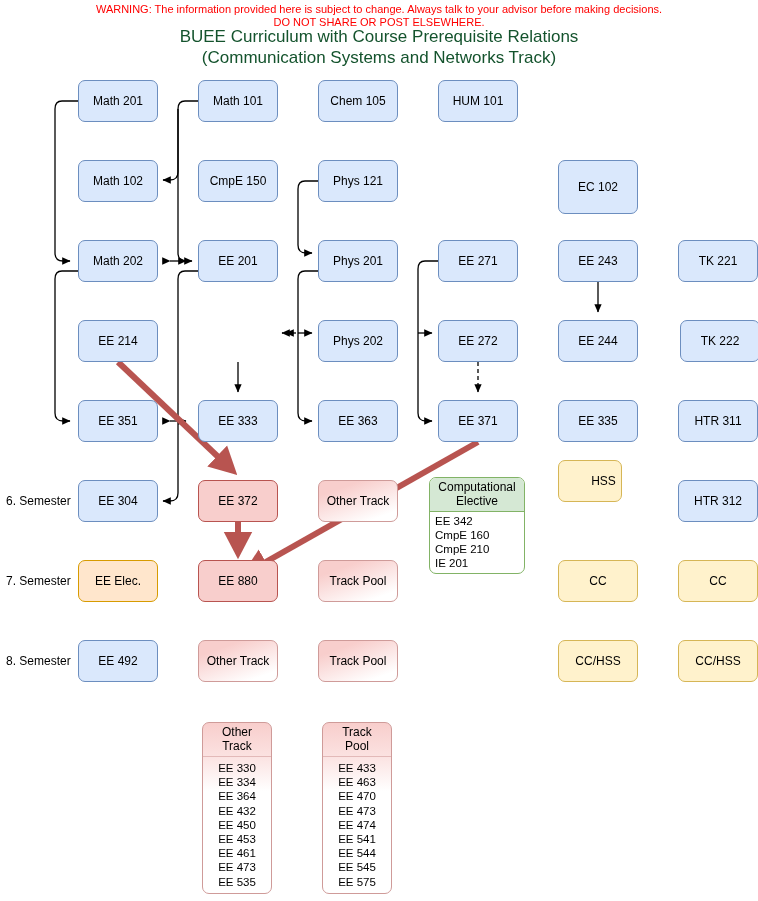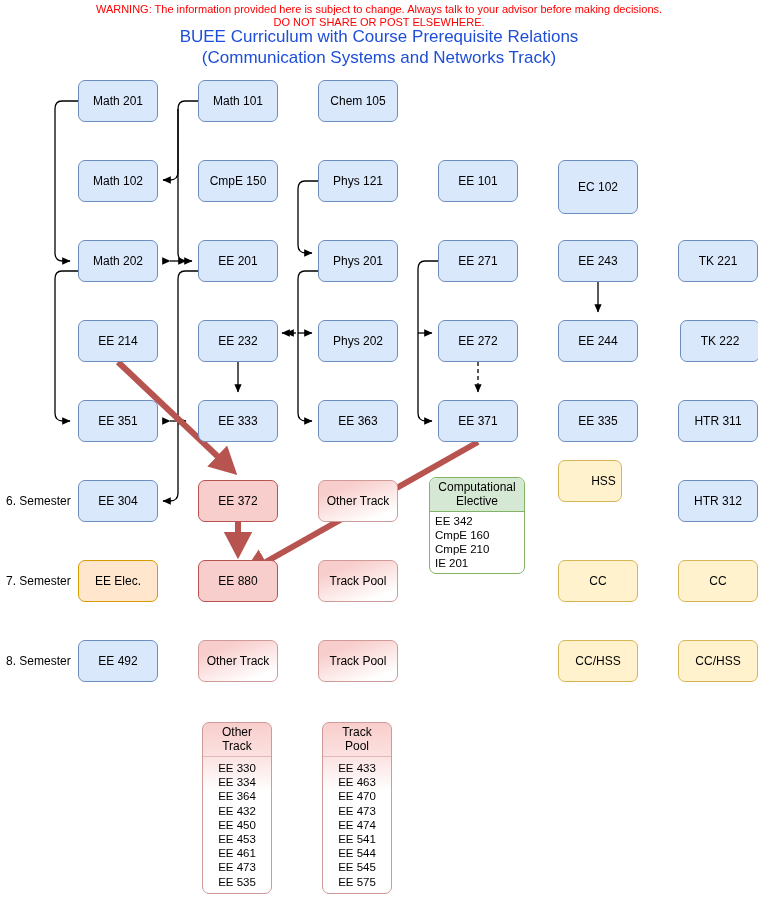--- a/index.html
+++ b/index.html
@@ -30,21 +30,21 @@
     line-height: 13px;
     white-space: nowrap;
   }
   .warn.l1 { top: 3px; }
   .warn.l2 { top: 16px; }
   .title {
     position: absolute;
     left: 0;
     width: 758px;
     text-align: center;
-    color: #1d4ed8;
+    color: #14532d;
     font-size: 17px;
     line-height: 21px;
   }
   .title.t1 { top: 26px; }
   .title.t2 { top: 47px; }
 
   
   .semlabel {
     position: absolute;
     font-size: 12px;
@@ -219,32 +219,32 @@
   <div id="boxes" style="position:absolute; left:0; top:0; width:758px; height:901px; z-index:2;">
       <div class="box blue" style="left: 78px; top: 80px; width: 80px; height: 42px;">
         <span>Math 201</span>
       </div>
       <div class="box blue" style="left: 198px; top: 80px; width: 80px; height: 42px;">
         <span>Math 101</span>
       </div>
       <div class="box blue" style="left: 318px; top: 80px; width: 80px; height: 42px;">
         <span>Chem 105</span>
       </div>
+      <div class="box blue" style="left: 438px; top: 80px; width: 80px; height: 42px;">
+        <span>HUM 101</span>
+      </div>
       <div class="box blue" style="left: 78px; top: 160px; width: 80px; height: 42px;">
         <span>Math 102</span>
       </div>
       <div class="box blue" style="left: 198px; top: 160px; width: 80px; height: 42px;">
         <span>CmpE 150</span>
       </div>
       <div class="box blue" style="left: 318px; top: 160px; width: 80px; height: 42px;">
         <span>Phys 121</span>
       </div>
-      <div class="box blue" style="left: 438px; top: 160px; width: 80px; height: 42px;">
-        <span>EE 101</span>
-      </div>
       <div class="box blue" style="left: 558px; top: 160px; width: 80px; height: 54px;">
         <span>EC 102</span>
       </div>
       <div class="box blue" style="left: 78px; top: 240px; width: 80px; height: 42px;">
         <span>Math 202</span>
       </div>
       <div class="box blue" style="left: 198px; top: 240px; width: 80px; height: 42px;">
         <span>EE 201</span>
       </div>
       <div class="box blue" style="left: 318px; top: 240px; width: 80px; height: 42px;">
@@ -254,23 +254,20 @@
         <span>EE 271</span>
       </div>
       <div class="box blue" style="left: 558px; top: 240px; width: 80px; height: 42px;">
         <span>EE 243</span>
       </div>
       <div class="box blue" style="left: 678px; top: 240px; width: 80px; height: 42px;">
         <span>TK 221</span>
       </div>
       <div class="box blue" style="left: 78px; top: 320px; width: 80px; height: 42px;">
         <span>EE 214</span>
-      </div>
-      <div class="box blue" style="left: 198px; top: 320px; width: 80px; height: 42px;">
-        <span>EE 232</span>
       </div>
       <div class="box blue" style="left: 318px; top: 320px; width: 80px; height: 42px;">
         <span>Phys 202</span>
       </div>
       <div class="box blue" style="left: 438px; top: 320px; width: 80px; height: 42px;">
         <span>EE 272</span>
       </div>
       <div class="box blue" style="left: 558px; top: 320px; width: 80px; height: 42px;">
         <span>EE 244</span>
       </div>

